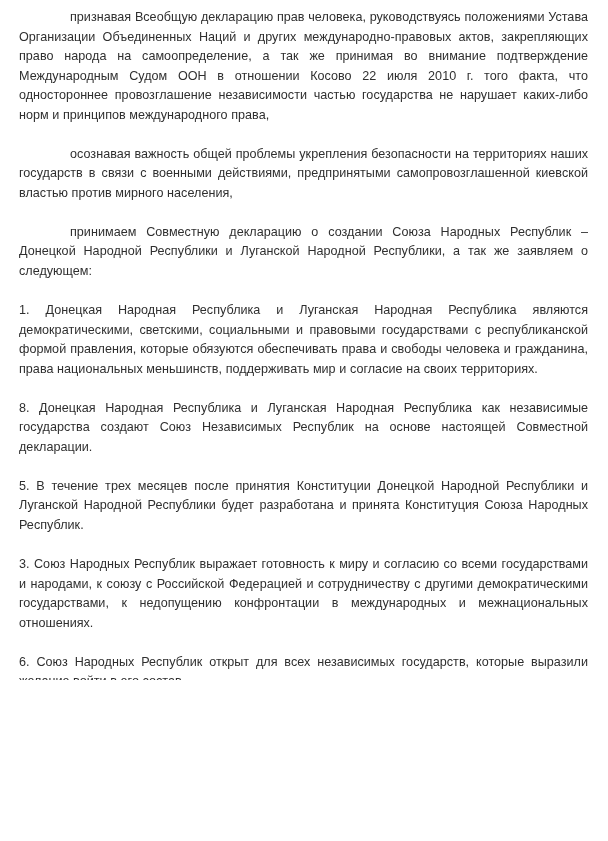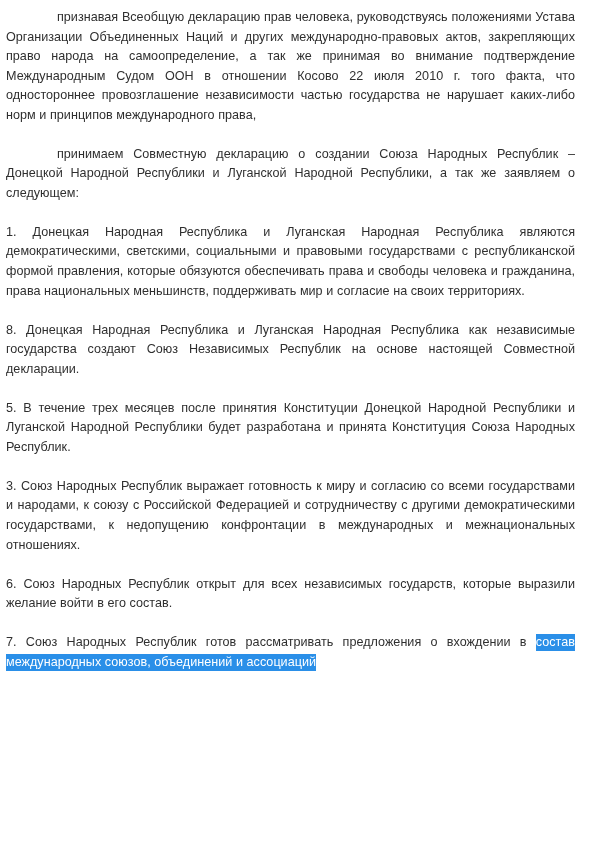--- a/index.html
+++ b/index.html
@@ -13,21 +13,21 @@
     background: #ffffff;
     font-family: "Liberation Sans", "DejaVu Sans", sans-serif;
     overflow: hidden;
   }
   .page {
     position: relative;
     width: 608px;
     height: 680px;
     background: #ffffff;
     box-sizing: border-box;
-    padding: 8px 20px 0 6px;
+    padding: 8px 20px 0 19px;
     overflow: hidden;
   }
   .doc-body {
     width: 569px;
   }
   p.para {
     margin: 0 0 19.5px 0;
     font-size: 12.6px;
     line-height: 19.55px;
     color: #2f2f2f;
@@ -57,20 +57,21 @@
   }
 </style>
 </head>
 <body>
 
 <div class="page">
   <div class="doc-body">
 
     <p class="para indent">признавая Всеобщую декларацию прав человека, руководствуясь положениями Устава Организации Объединенных Наций и других международно-правовых актов, закрепляющих право народа на самоопределение, а так же принимая во внимание подтверждение Международным Судом ООН в отношении Косово 22 июля 2010 г. того факта, что одностороннее провозглашение независимости частью государства не нарушает каких-либо норм и принципов международного права,</p>
 
+    <p class="para indent">осознавая важность общей проблемы укрепления безопасности на территориях наших государств в связи с военными действиями, предпринятыми самопровозглашенной киевской властью против мирного населения,</p>
 
 
     <p class="para indent">принимаем Совместную декларацию о создании Союза Народных Республик – Донецкой Народной Республики и Луганской Народной Республики, а так же заявляем о следующем:</p>
 
     <p class="para numbered">1.    Донецкая    Народная    Республика    и    Луганская    Народная    Республика являются демократическими, светскими, социальными и правовыми государствами с республиканской формой правления, которые обязуются обеспечивать права и свободы человека и гражданина, права национальных меньшинств, поддерживать мир и согласие на своих территориях.</p>
 
     <p class="para numbered">8.    Донецкая    Народная    Республика    и    Луганская    Народная    Республика    как независимые государства создают Союз Независимых Республик на основе настоящей Совместной декларации.</p>
 
 
     <p class="para numbered">5. В течение трех месяцев после принятия Конституции Донецкой Народной Республики и Луганской Народной Республики будет разработана и принята Конституция Союза Народных Республик.</p>

